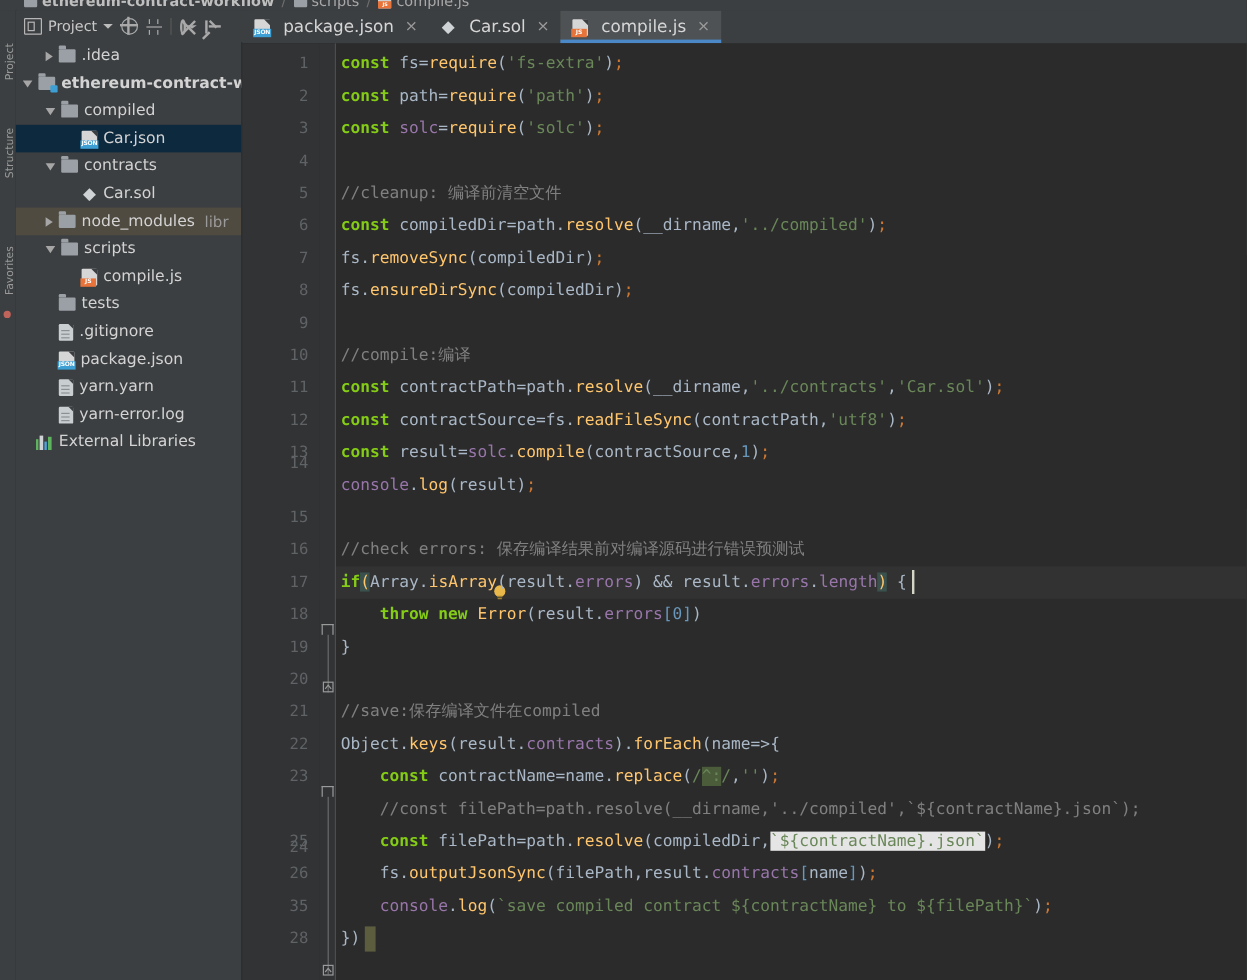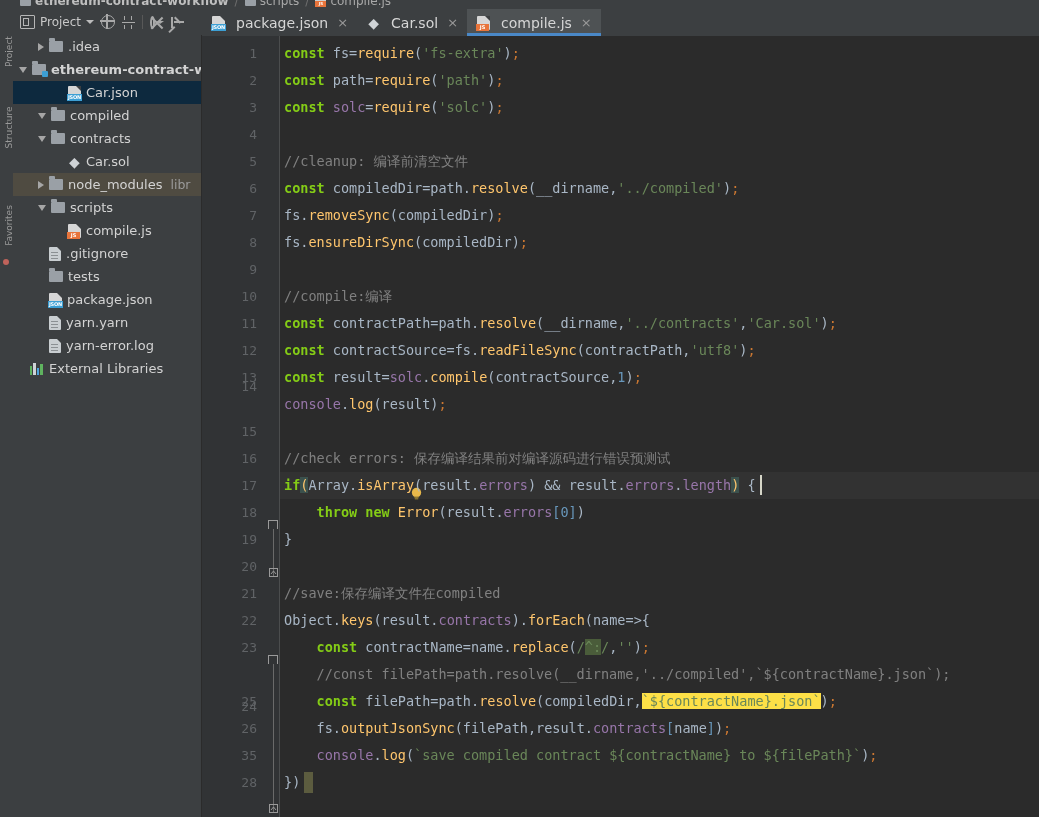--- a/index.html
+++ b/index.html
@@ -188,21 +188,21 @@
   .fn{color:#ffc66d;}
   .str{color:#6a8759;}
   .num{color:#6897bb;}
   .cmt{color:#808080;}
   .fld{color:#9876aa;}
   .punc{color:#a9b7c6;}
   .semi{color:#cc7832;}
   .tpl{color:#6a8759;}
   .match{background:#3b514d;color:#ffc66d;}
   .hl-green{background:#4a5c3a;}
-  .hl-blue{background:#fde047;}
+  .hl-blue{background:#e5e5e5;}
 
   
   .fm{
     position:absolute;left:3px;width:9px;height:9px;
     border:1px solid #9a9a9a;box-sizing:border-box;
   }
   .fm-top{
     position:absolute;left:2px;width:10px;height:9px;box-sizing:border-box;
     border:1px solid #9a9a9a;border-bottom:none;
   }
@@ -274,33 +274,33 @@
   <div class="row" style="padding-left: 25px;">
         <span class="arrow right"></span>
         <span class="ic ic-folder"></span>
         <span>.idea</span>
       </div>
       <div class="row" style="padding-left: 6px;">
         <span class="arrow down"></span>
         <span class="ic ic-folder mod"></span>
         <span class="rootname">ethereum-contract-w</span>
       </div>
+      <div class="row" style="padding-left: 25px;">
+        <span class="arrow down"></span>
+        <span class="ic ic-folder"></span>
+        <span>compiled</span>
+      </div>
       <div class="row sel" style="padding-left: 44px;">
         <span class="arrow none"></span>
         <span class="ic ic-json"></span>
         <span>Car.json</span>
       </div>
       <div class="row" style="padding-left: 25px;">
         <span class="arrow down"></span>
         <span class="ic ic-folder"></span>
-        <span>compiled</span>
-      </div>
-      <div class="row" style="padding-left: 25px;">
-        <span class="arrow down"></span>
-        <span class="ic ic-folder"></span>
         <span>contracts</span>
       </div>
       <div class="row" style="padding-left: 44px;">
         <span class="arrow none"></span>
         <span class="ic ic-sol">◆</span>
         <span>Car.sol</span>
       </div>
       <div class="row lib" style="padding-left: 25px;">
         <span class="arrow right"></span>
         <span class="ic ic-folder"></span>
@@ -312,27 +312,27 @@
         <span class="ic ic-folder"></span>
         <span>scripts</span>
       </div>
       <div class="row" style="padding-left: 44px;">
         <span class="arrow none"></span>
         <span class="ic ic-jsfile"></span>
         <span>compile.js</span>
       </div>
       <div class="row" style="padding-left: 25px;">
         <span class="arrow none"></span>
+        <span class="ic ic-folder"></span>
+        <span>tests</span>
+      </div>
+      <div class="row" style="padding-left: 25px;">
+        <span class="arrow none"></span>
         <span class="ic ic-doc"></span>
         <span>.gitignore</span>
-      </div>
-      <div class="row" style="padding-left: 25px;">
-        <span class="arrow none"></span>
-        <span class="ic ic-folder"></span>
-        <span>tests</span>
       </div>
       <div class="row" style="padding-left: 25px;">
         <span class="arrow none"></span>
         <span class="ic ic-json"></span>
         <span>package.json</span>
       </div>
       <div class="row" style="padding-left: 25px;">
         <span class="arrow none"></span>
         <span class="ic ic-doc"></span>
         <span>yarn.yarn</span>

